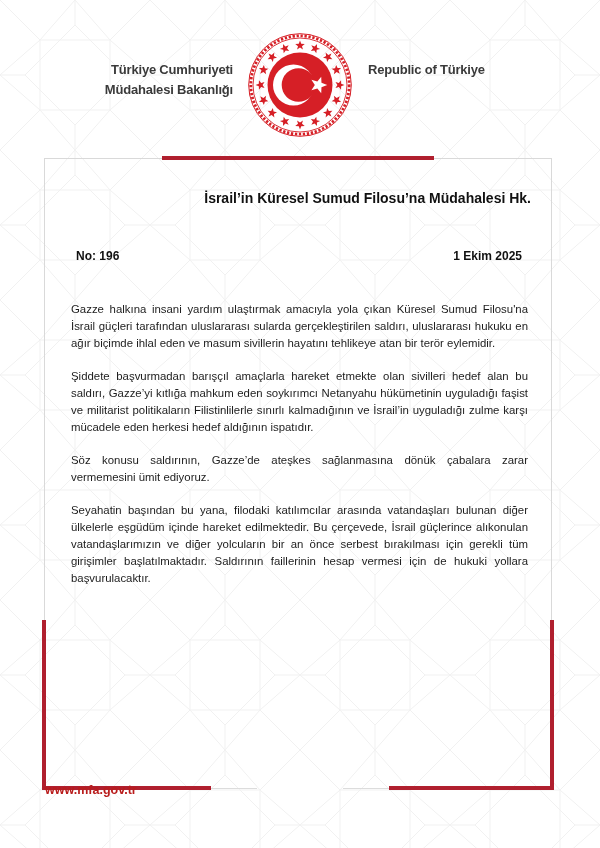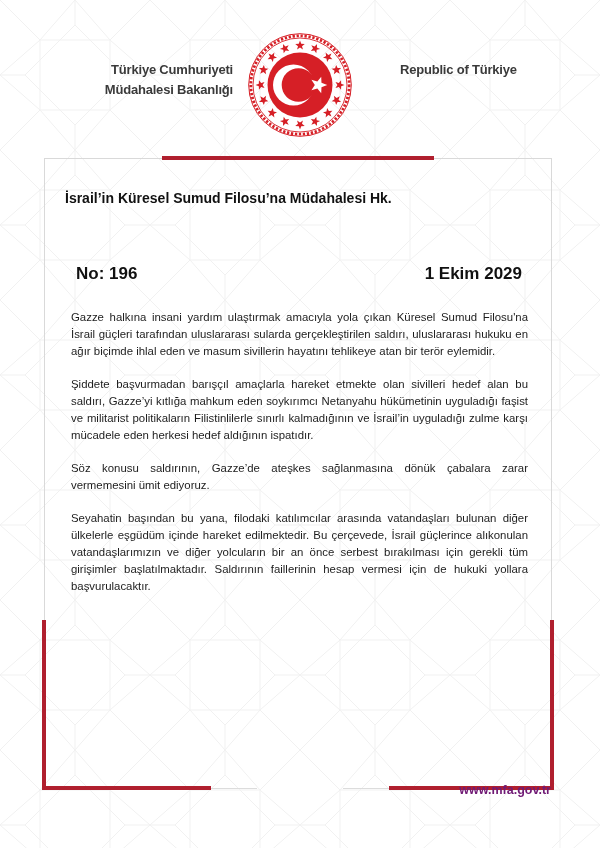--- a/index.html
+++ b/index.html
@@ -24,21 +24,21 @@
     position: absolute;
     top: 60px;
     font-size: 13px;
     font-weight: 700;
     line-height: 19.5px;
     letter-spacing: -0.2px;
     color: #3a3a3a;
     white-space: nowrap;
   }
   .org-tr { right: 367px; text-align: right; }
-  .org-en { left: 368px; text-align: left; margin-left: 32px; }
+  .org-en { left: 368px; text-align: left; }
   .emblem { position: absolute; left: 248px; top: 33px; width: 104px; height: 104px; }
   .emblem svg { width: 100%; height: 100%; display: block; }
   
   .card {
     position: absolute;
     left: 44px;
     top: 158px;
     width: 508px;
     height: 630px;
     border: 1px solid #d9d9d9;
@@ -53,48 +53,47 @@
     transform: translateX(-50%);
     width: 272px;
     height: 4px;
     background: #b01f2e;
   }
   .title {
     position: absolute;
     top: 31px;
     left: 20px;
     right: 20px;
-    text-align: left;
+    text-align: right;
     font-size: 14px;
     font-weight: 700;
     color: #111111;
   }
   .meta {
     position: absolute;
     top: 90px;
     left: 31px;
     right: 29px;
     display: flex;
     justify-content: space-between;
-    font-size: 17px;
+    font-size: 12px;
     font-weight: 700;
     color: #111111;
-    margin-top: 15px;
   }
   .doc-body {
     position: absolute;
     top: 142px;
     left: 26px;
     right: 23px;
     font-size: 11.4px;
     line-height: 17px;
     text-align: justify;
     color: #1c1c1c;
   }
-  .doc-body p { margin: 8px 0 16px 0; }
+  .doc-body p { margin: 0 0 16px 0; }
   
   .side-red {
     position: absolute;
     width: 4px;
     height: 170px;
     bottom: -2px;
     background: #b01f2e;
   }
   .side-red.left { left: -3px; }
   .side-red.right { right: -3px; }
@@ -102,24 +101,24 @@
   .bottom-red.bl { left: -1px; width: 167px; }
   .bottom-red.br { right: -1px; width: 163px; }
   .hairline { position: absolute; height: 1px; bottom: -1px; background: #dcdcdc; }
   .hairline.hl-l { left: 166px; width: 46px; }
   .hairline.hl-r { right: 162px; width: 46px; }
   .site {
     position: absolute;
     bottom: -9px;
     left: 0;
     right: 0;
-    text-align: right;
+    text-align: left;
     font-size: 12.5px;
     font-weight: 700;
-    color: #701a75;
+    color: #b91c1c;
   }
 </style>
 </head>
 <body>
 
 <div class="page">
 
   <svg class="bg-pattern" width="600" height="848" viewBox="0 0 600 848" xmlns="http://www.w3.org/2000/svg">
     <defs>
       <pattern id="geo" width="150" height="150" patternUnits="userSpaceOnUse">
@@ -184,21 +183,21 @@
     </div>
   </header>
 
   <section class="card">
     <div class="accent-top"></div>
 
     <h1 class="title">İsrail’in Küresel Sumud Filosu’na Müdahalesi Hk.</h1>
 
     <div class="meta">
       <span>No: 196</span>
-      <span>1 Ekim 2029</span>
+      <span>1 Ekim 2025</span>
     </div>
 
     <div class="doc-body">
       <p>Gazze halkına insani yardım ulaştırmak amacıyla yola çıkan Küresel Sumud Filosu'na İsrail güçleri tarafından uluslararası sularda gerçekleştirilen saldırı, uluslararası hukuku en ağır biçimde ihlal eden ve masum sivillerin hayatını tehlikeye atan bir terör eylemidir.</p>
       <p>Şiddete başvurmadan barışçıl amaçlarla hareket etmekte olan sivilleri hedef alan bu saldırı, Gazze’yi kıtlığa mahkum eden soykırımcı Netanyahu hükümetinin uyguladığı faşist ve militarist politikaların Filistinlilerle sınırlı kalmadığının ve İsrail’in uyguladığı zulme karşı mücadele eden herkesi hedef aldığının ispatıdır.</p>
       <p>Söz konusu saldırının, Gazze’de ateşkes sağlanmasına dönük çabalara zarar vermemesini ümit ediyoruz.</p>
       <p>Seyahatin başından bu yana, filodaki katılımcılar arasında vatandaşları bulunan diğer ülkelerle eşgüdüm içinde hareket edilmektedir. Bu çerçevede, İsrail güçlerince alıkonulan vatandaşlarımızın ve diğer yolcuların bir an önce serbest bırakılması için gerekli tüm girişimler başlatılmaktadır. Saldırının faillerinin hesap vermesi için de hukuki yollara başvurulacaktır.</p>
     </div>
 
     <div class="side-red left"></div>

